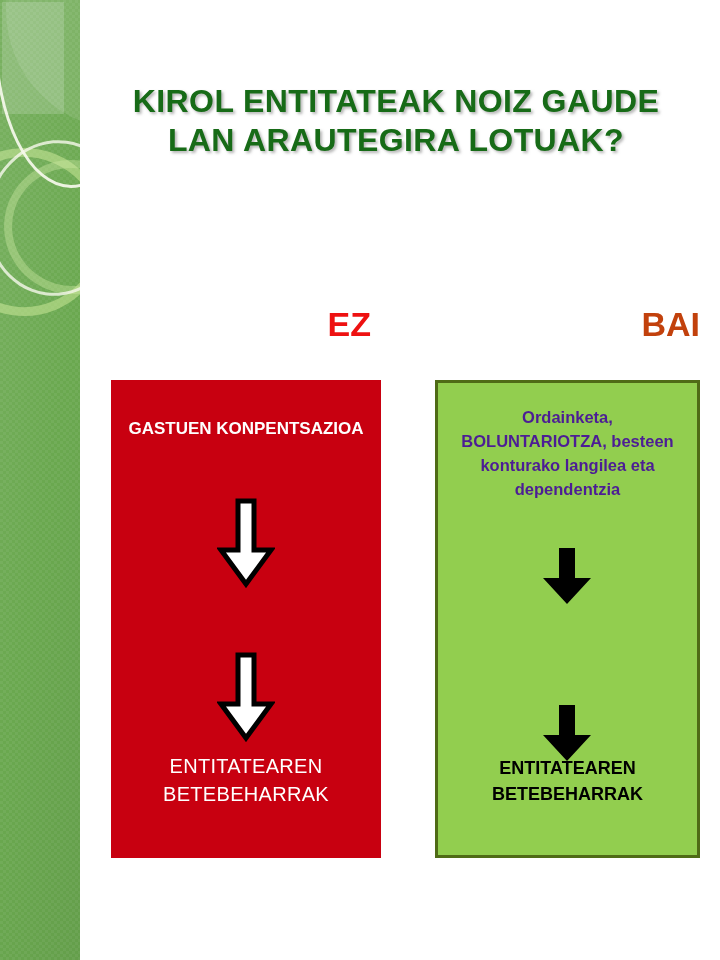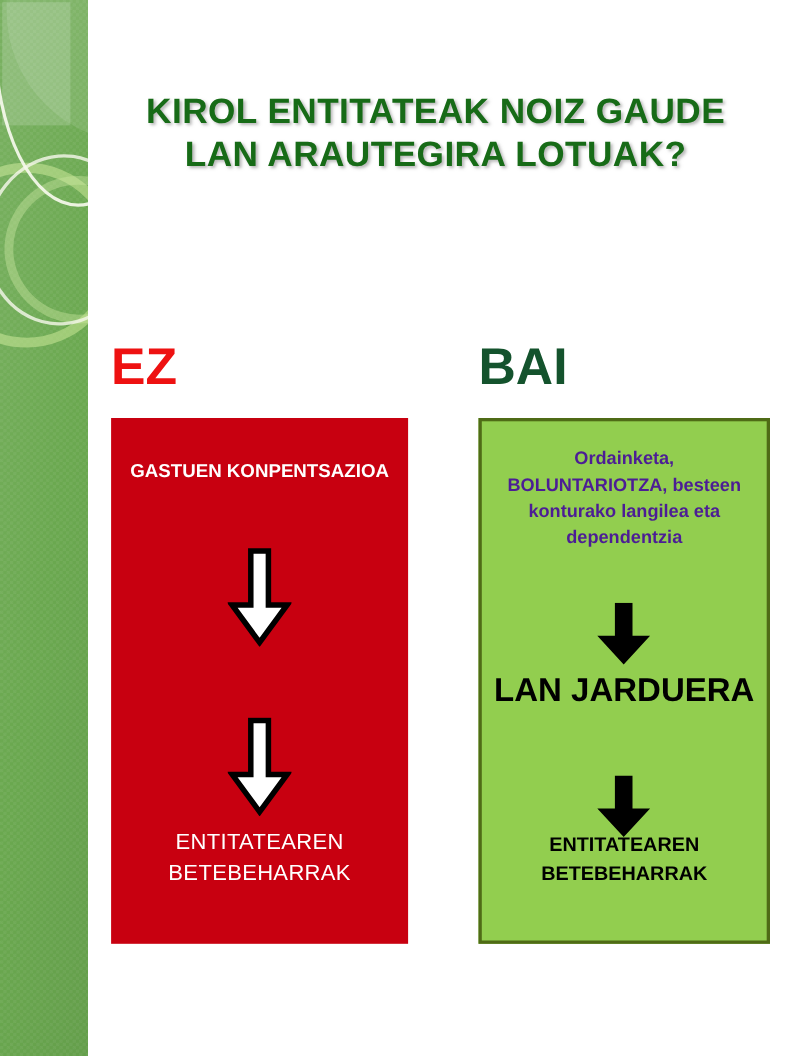--- a/index.html
+++ b/index.html
@@ -98,35 +98,35 @@
     font-weight: bold;
     line-height: 39px;
     letter-spacing: .4px;
     text-shadow: 2px 2px 3px rgba(120,120,120,.55);
   }
 
   
   .col-head {
     position: absolute;
     top: 305px;
-    font-size: 47px;
-    font-weight: bold;
-    text-align: left;
+    font-size: 34px;
+    font-weight: bold;
+    text-align: right;
   }
   #head-ez  { left: 101px; width: 270px; color: #EE1111; }
-  #head-bai { left: 435px; width: 265px; color: #14532d; }
+  #head-bai { left: 435px; width: 265px; color: #c2410c; }
 
   
   .flowbox {
     position: absolute;
     top: 380px;
     box-sizing: border-box;
   }
   #box-red {
-    left: 101px;
+    left: 111px;
     width: 270px;
     height: 478px;
     background: #C80010;
   }
   #box-green {
     left: 435px;
     width: 265px;
     height: 478px;
     background: #92CE4F;
     border: 3px solid #4F6B16;
@@ -247,21 +247,20 @@
 <div class="flowbox" id="box-green">
 
   <div class="gb-t1">Ordainketa, BOLUNTARIOTZA, besteen konturako langilea eta dependentzia</div>
 
   <div class="arrow" id="arrow-green-1">
     <svg width="56" height="58" viewBox="0 0 56 58" aria-hidden="true">
       <polygon points="20,0 36,0 36,30 52,30 28,56 4,30 20,30" fill="#000000"></polygon>
     </svg>
   </div>
 
-  <div class="gb-t2">LAN JARDUERA</div>
 
   <div class="arrow" id="arrow-green-2">
     <svg width="56" height="58" viewBox="0 0 56 58" aria-hidden="true">
       <polygon points="20,0 36,0 36,30 52,30 28,56 4,30 20,30" fill="#000000"></polygon>
     </svg>
   </div>
 
   <div class="gb-t3">ENTITATEAREN BETEBEHARRAK</div>
 </div>
 

